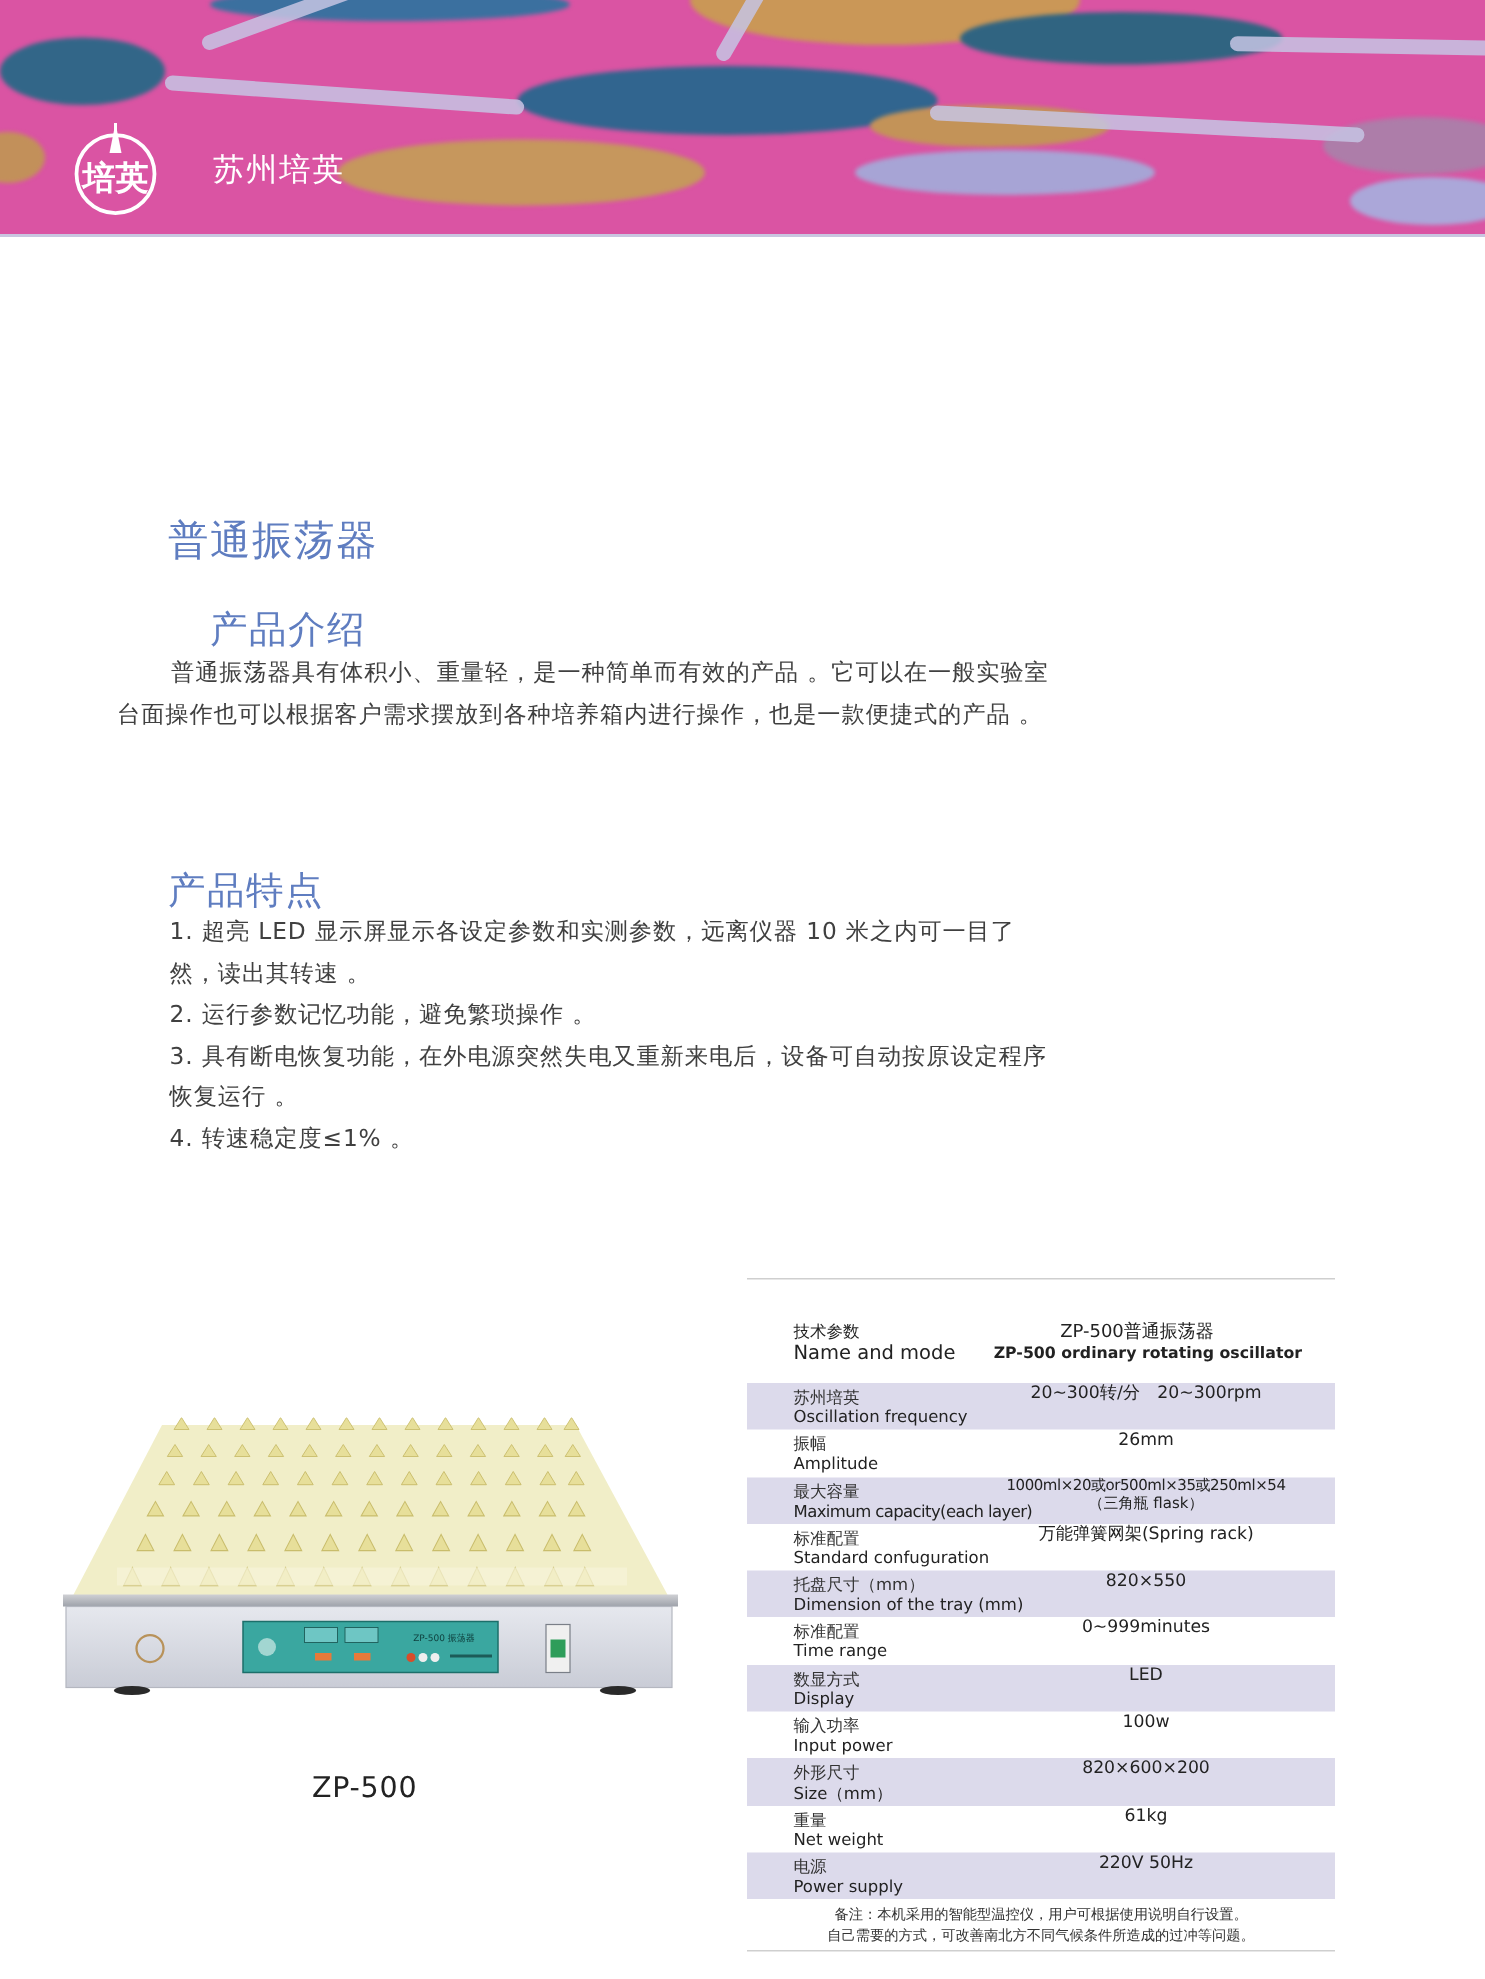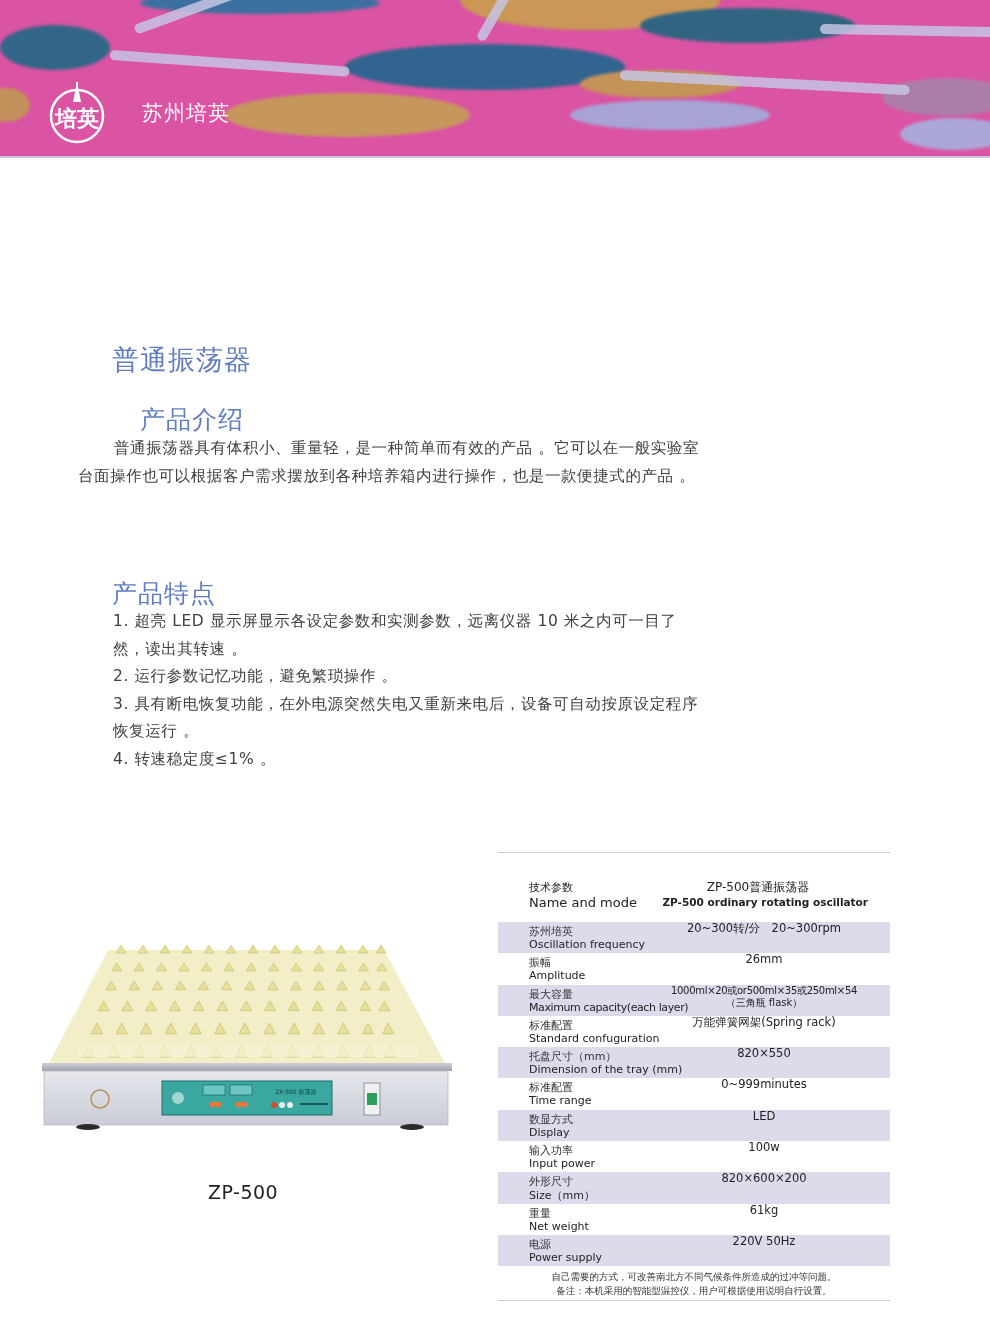--- a/index.html
+++ b/index.html
@@ -265,16 +265,16 @@
   <div class="spec-row shaded">
     <span class="lab-cn">电源</span>
     <span class="lab-en">Power supply</span>
     <div class="val">
         <span>220V  50Hz</span>
       </div>
   </div>
 </div>
 
 <div class="spec-note">
+  <div>备注：本机采用的智能型温控仪，用户可根据使用说明自行设置。</div>
   <div>自己需要的方式，可改善南北方不同气候条件所造成的过冲等问题。</div>
-  <div>备注：本机采用的智能型温控仪，用户可根据使用说明自行设置。</div>
 </div>
 <div class="spec-rule bottom"></div>
 
 </body></html>

